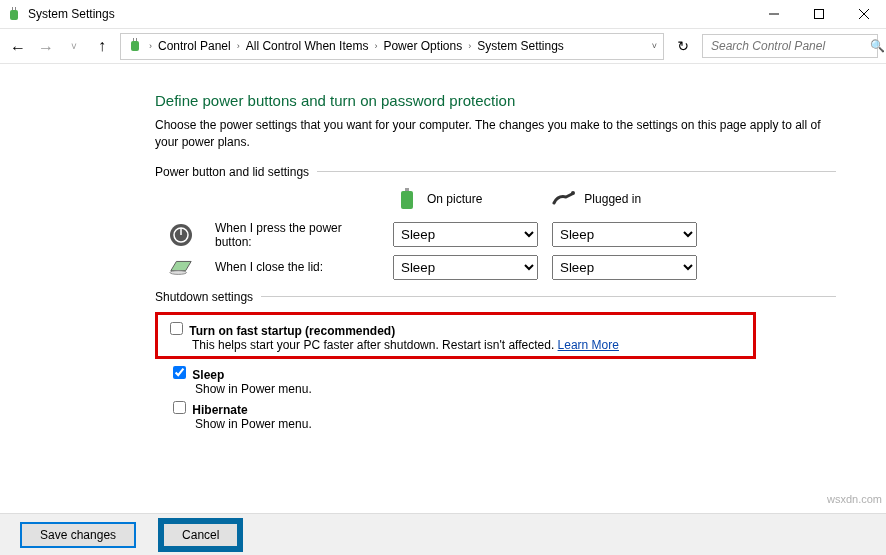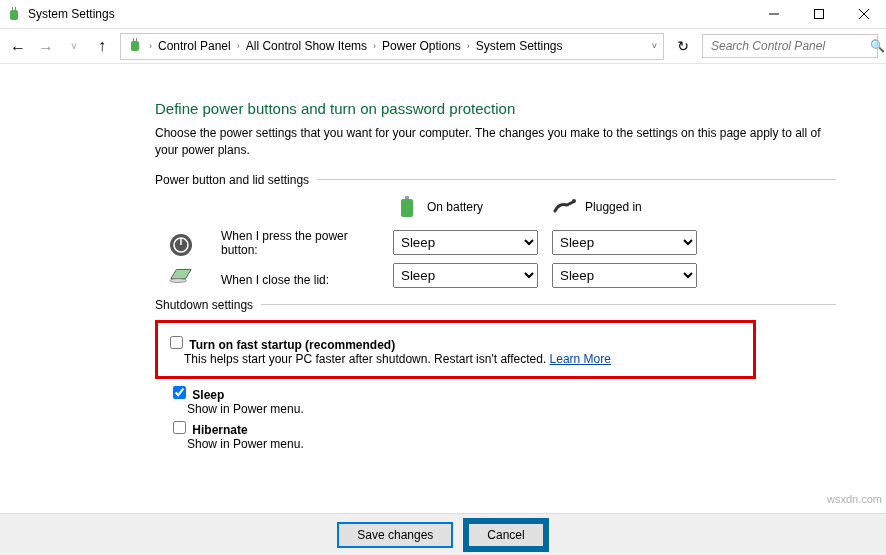--- a/index.html
+++ b/index.html
@@ -11,36 +11,36 @@
   .winbtns div { width:45px; height:28px; display:flex; align-items:center; justify-content:center; }
   .toolbar { display:flex; align-items:center; height:36px; border-top:1px solid #e5e5e5; border-bottom:1px solid #e5e5e5; padding:0 8px; gap:8px; }
   .navarrow { width:20px; text-align:center; color:#999; font-size:16px; }
   .navarrow.active { color:#000; }
   .crumbs { display:flex; align-items:center; gap:6px; border:1px solid #ccc; padding:3px 6px; flex:1; }
   .crumbs .dd { font-size:9px; color:#555; }
   .refresh { width:22px; text-align:center; font-size:14px; }
   .search { display:flex; align-items:center; border:1px solid #ccc; width:176px; padding:3px 6px; color:#888; }
   .search input { border:none; outline:none; flex:1; font-size:12px; color:#333; font-style:italic; }
   .content { padding:20px 50px 0 155px; }
-  h2 { color:#0a6b3c; font-weight:400; font-size:15px; margin:16px 0 8px; }
+  h2 { color:#0a6b3c; font-weight:400; font-size:15px; margin:8px 0 8px; }
   .desc { line-height:1.4; margin-bottom:14px; }
   .sectionhead { display:flex; align-items:center; gap:8px; margin:10px 0 8px; font-size:12px; }
   .sectionhead hr { flex:1; border:none; border-top:1px solid #ccc; }
   .cols { display:flex; margin-left:240px; gap:70px; margin-bottom:10px; align-items:center; }
   .cols .col { display:flex; align-items:center; gap:8px; }
   .row { display:flex; align-items:center; margin:6px 0 6px 14px; gap:14px; }
-  .row .label { display:flex; align-items:flex-end; gap:28px; width:210px; }
+  .row .label { display:flex; align-items:center; gap:22px; width:210px; }
   .row select { width:145px; padding:3px; }
   .iconbox { width:24px; height:24px; display:flex; align-items:center; justify-content:center; }
-  .redbox { border:3px solid #d90000; margin:0 80px 4px 0; padding:8px 8px; }
+  .redbox { border:3px solid #d90000; margin:0 80px 4px 0; padding:2px 8px; }
   .ckitem { margin:2px 0 2px 14px; }
   .cklabel { font-weight:700; }
-  .cksub { margin-left:18px; }
+  .cksub { margin-left:26px; }
   a.link { color:#0645ad; text-decoration:underline; }
-  .footer { position:absolute; bottom:0; left:0; right:0; height:42px; background:#f0f0f0; border-top:1px solid #ddd; display:flex; align-items:center; justify-content:center; padding:0 20px; gap:10px; }
+  .footer { position:absolute; bottom:0; left:0; right:0; height:42px; background:#f0f0f0; border-top:1px solid #ddd; display:flex; align-items:center; justify-content:flex-start; padding:0 20px; gap:22px; }
   button.btn { padding:4px 18px; font-size:12px; background:#e1e1e1; border:6px solid #0369a1; }
   button.btn.primary { border:2px solid #0078d7; }
   .watermark { position:absolute; bottom:50px; right:4px; color:#b0b0b0; font-size:11px; }
 </style>
 </head>
 <body>
 
 <div class="titlebar">
   <span class="appicon">
     <svg width="16" height="16" viewBox="0 0 16 16">
@@ -77,21 +77,21 @@
   <div class="navarrow active">↑</div>
   <div class="crumbs">
     <span><svg width="16" height="16" viewBox="0 0 16 16">
           <rect x="4" y="4" width="8" height="10" rx="2" fill="#4caf50"></rect>
           <rect x="6" y="1" width="1" height="3" fill="#888"></rect>
           <rect x="9" y="1" width="1" height="3" fill="#888"></rect>
         </svg></span>
     <span class="dd">›</span>
     <span>Control Panel</span>
     <span class="dd">›</span>
-    <span>All Control Show Items</span>
+    <span>All Control When Items</span>
     <span class="dd">›</span>
     <span>Power Options</span>
     <span class="dd">›</span>
     <span>System Settings</span>
     <span style="flex:1"></span>
     <span class="dd">˅</span>
   </div>
   <div class="refresh">↻</div>
   <div class="search">
     <input placeholder="Search Control Panel" style="">
@@ -109,21 +109,21 @@
   </div>
 
   <div class="cols">
     <div class="col">
       <span class="iconbox">
         <svg width="16" height="22" viewBox="0 0 16 22">
             <rect x="6" y="0" width="4" height="3" fill="#9e9e9e"></rect>
             <rect x="2" y="3" width="12" height="18" rx="2" fill="#4caf50"></rect>
           </svg>
       </span>
-      <span>On battery</span>
+      <span>On picture</span>
     </div>
     <div class="col">
       <span class="iconbox">
         <svg width="24" height="16" viewBox="0 0 24 16">
             <path d="M2 12 Q6 4 14 6 L20 3" stroke="#333" stroke-width="3" fill="none" stroke-linecap="round"></path>
             <circle cx="21" cy="2" r="2" fill="#333"></circle>
           </svg>
       </span>
       <span>Plugged in</span>
     </div>

